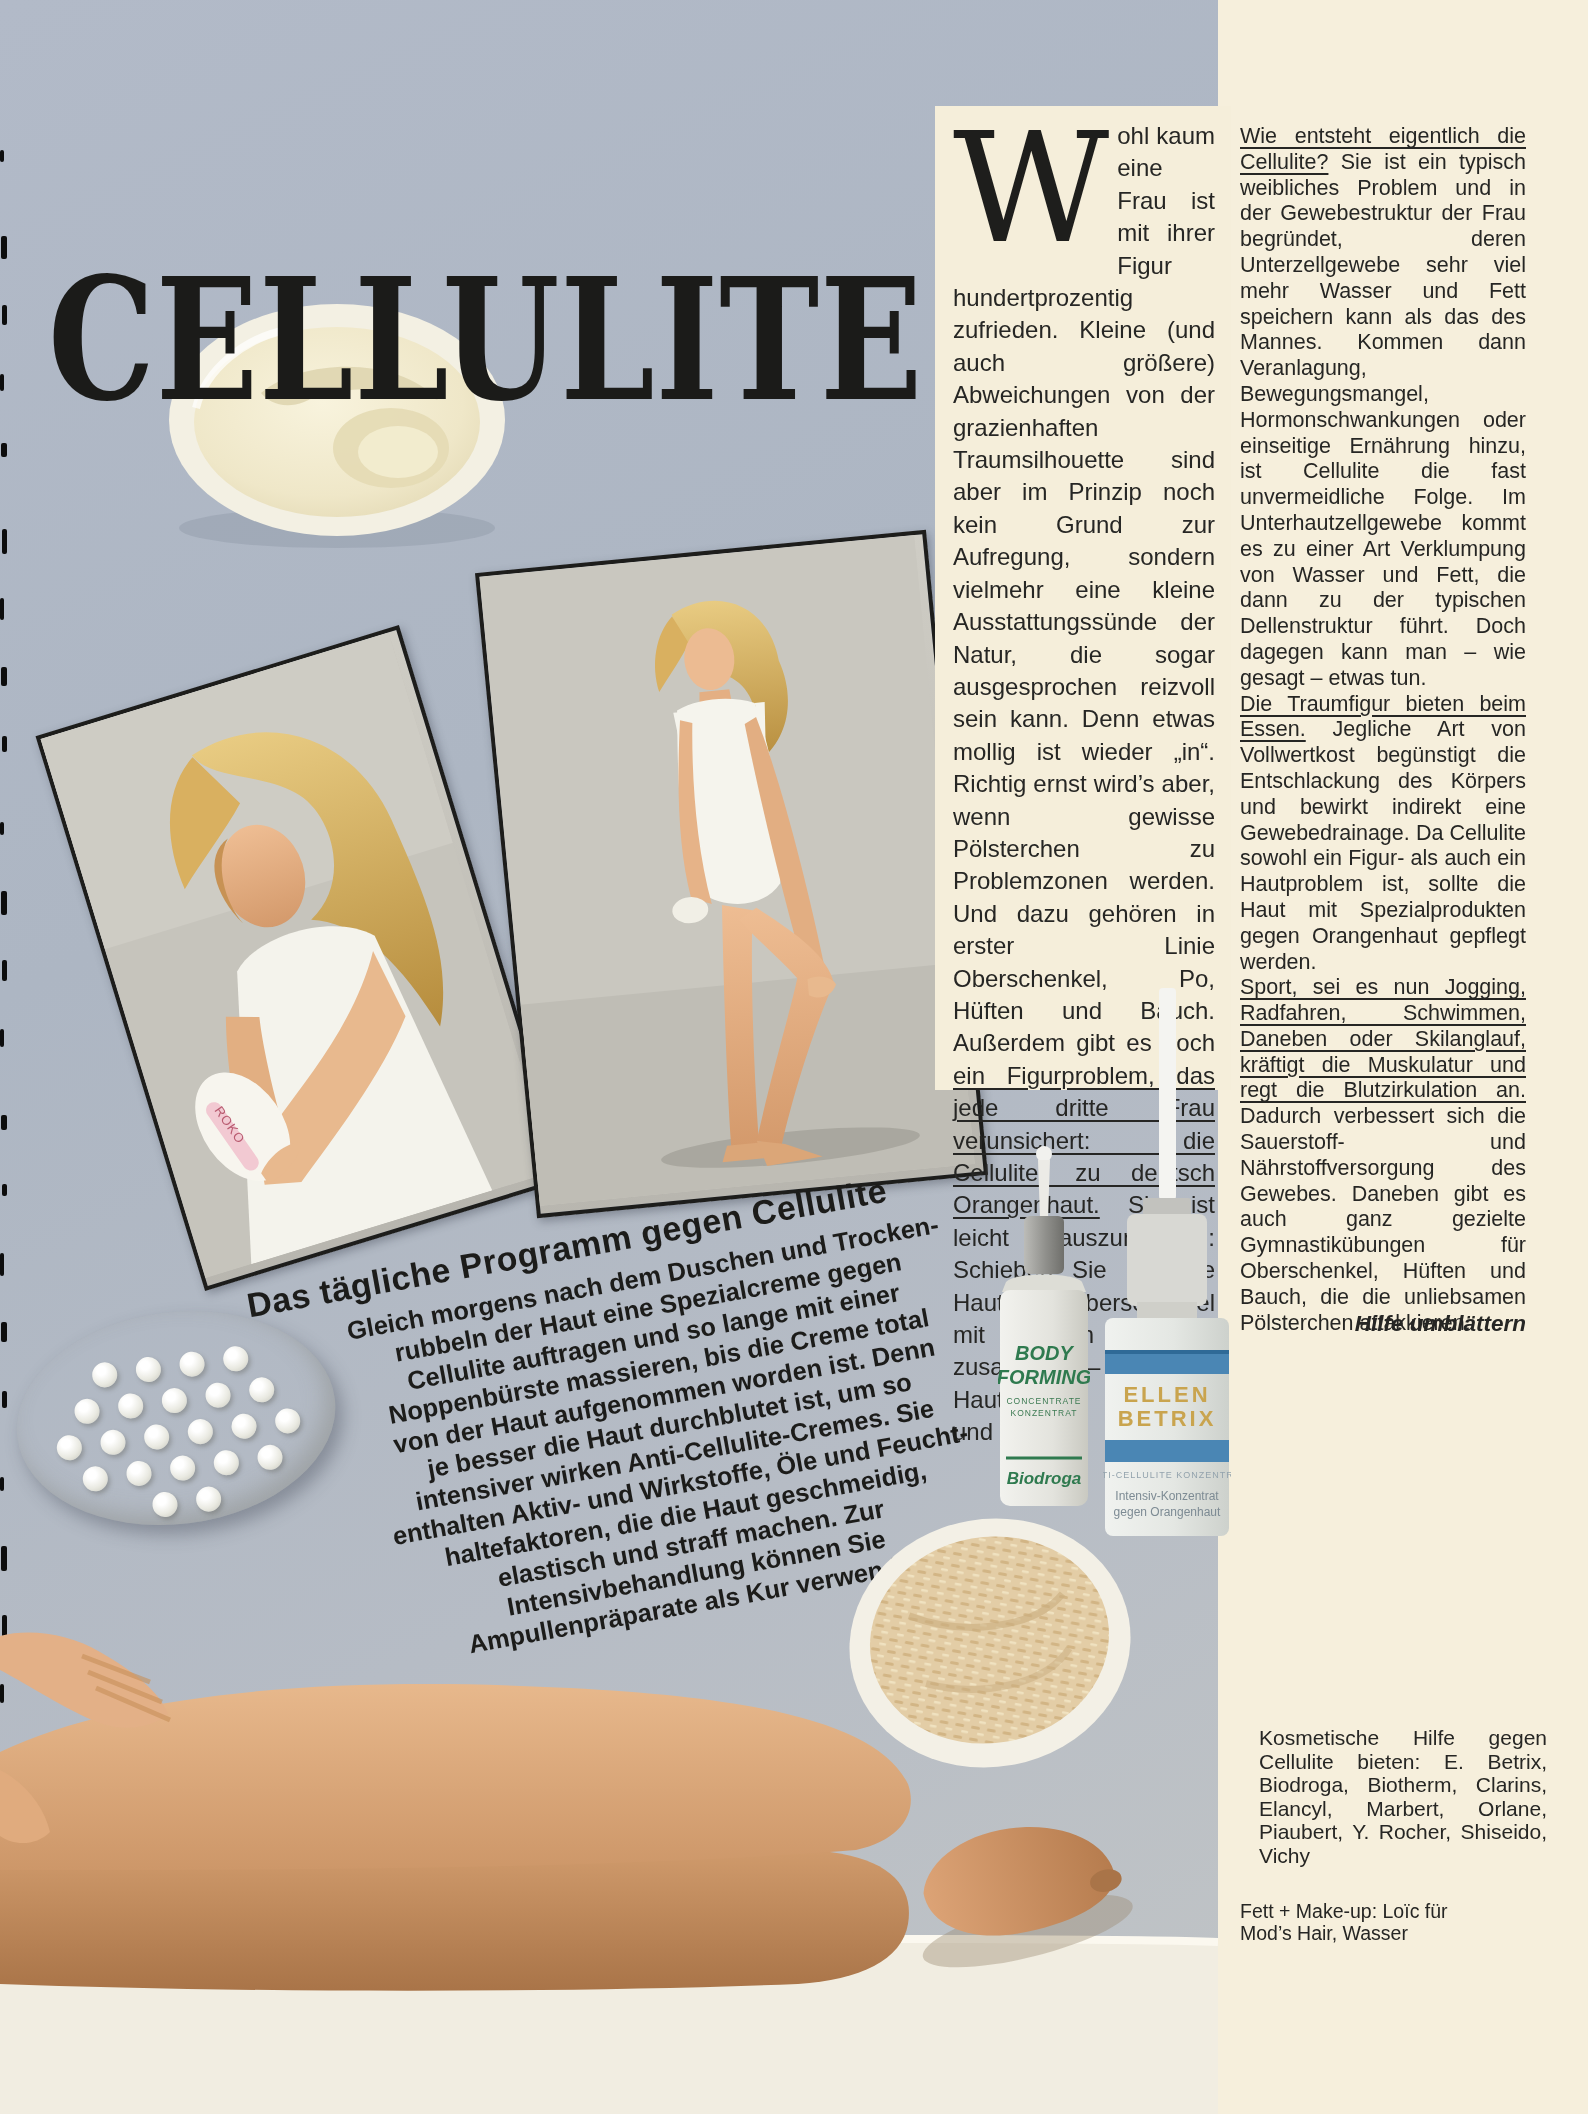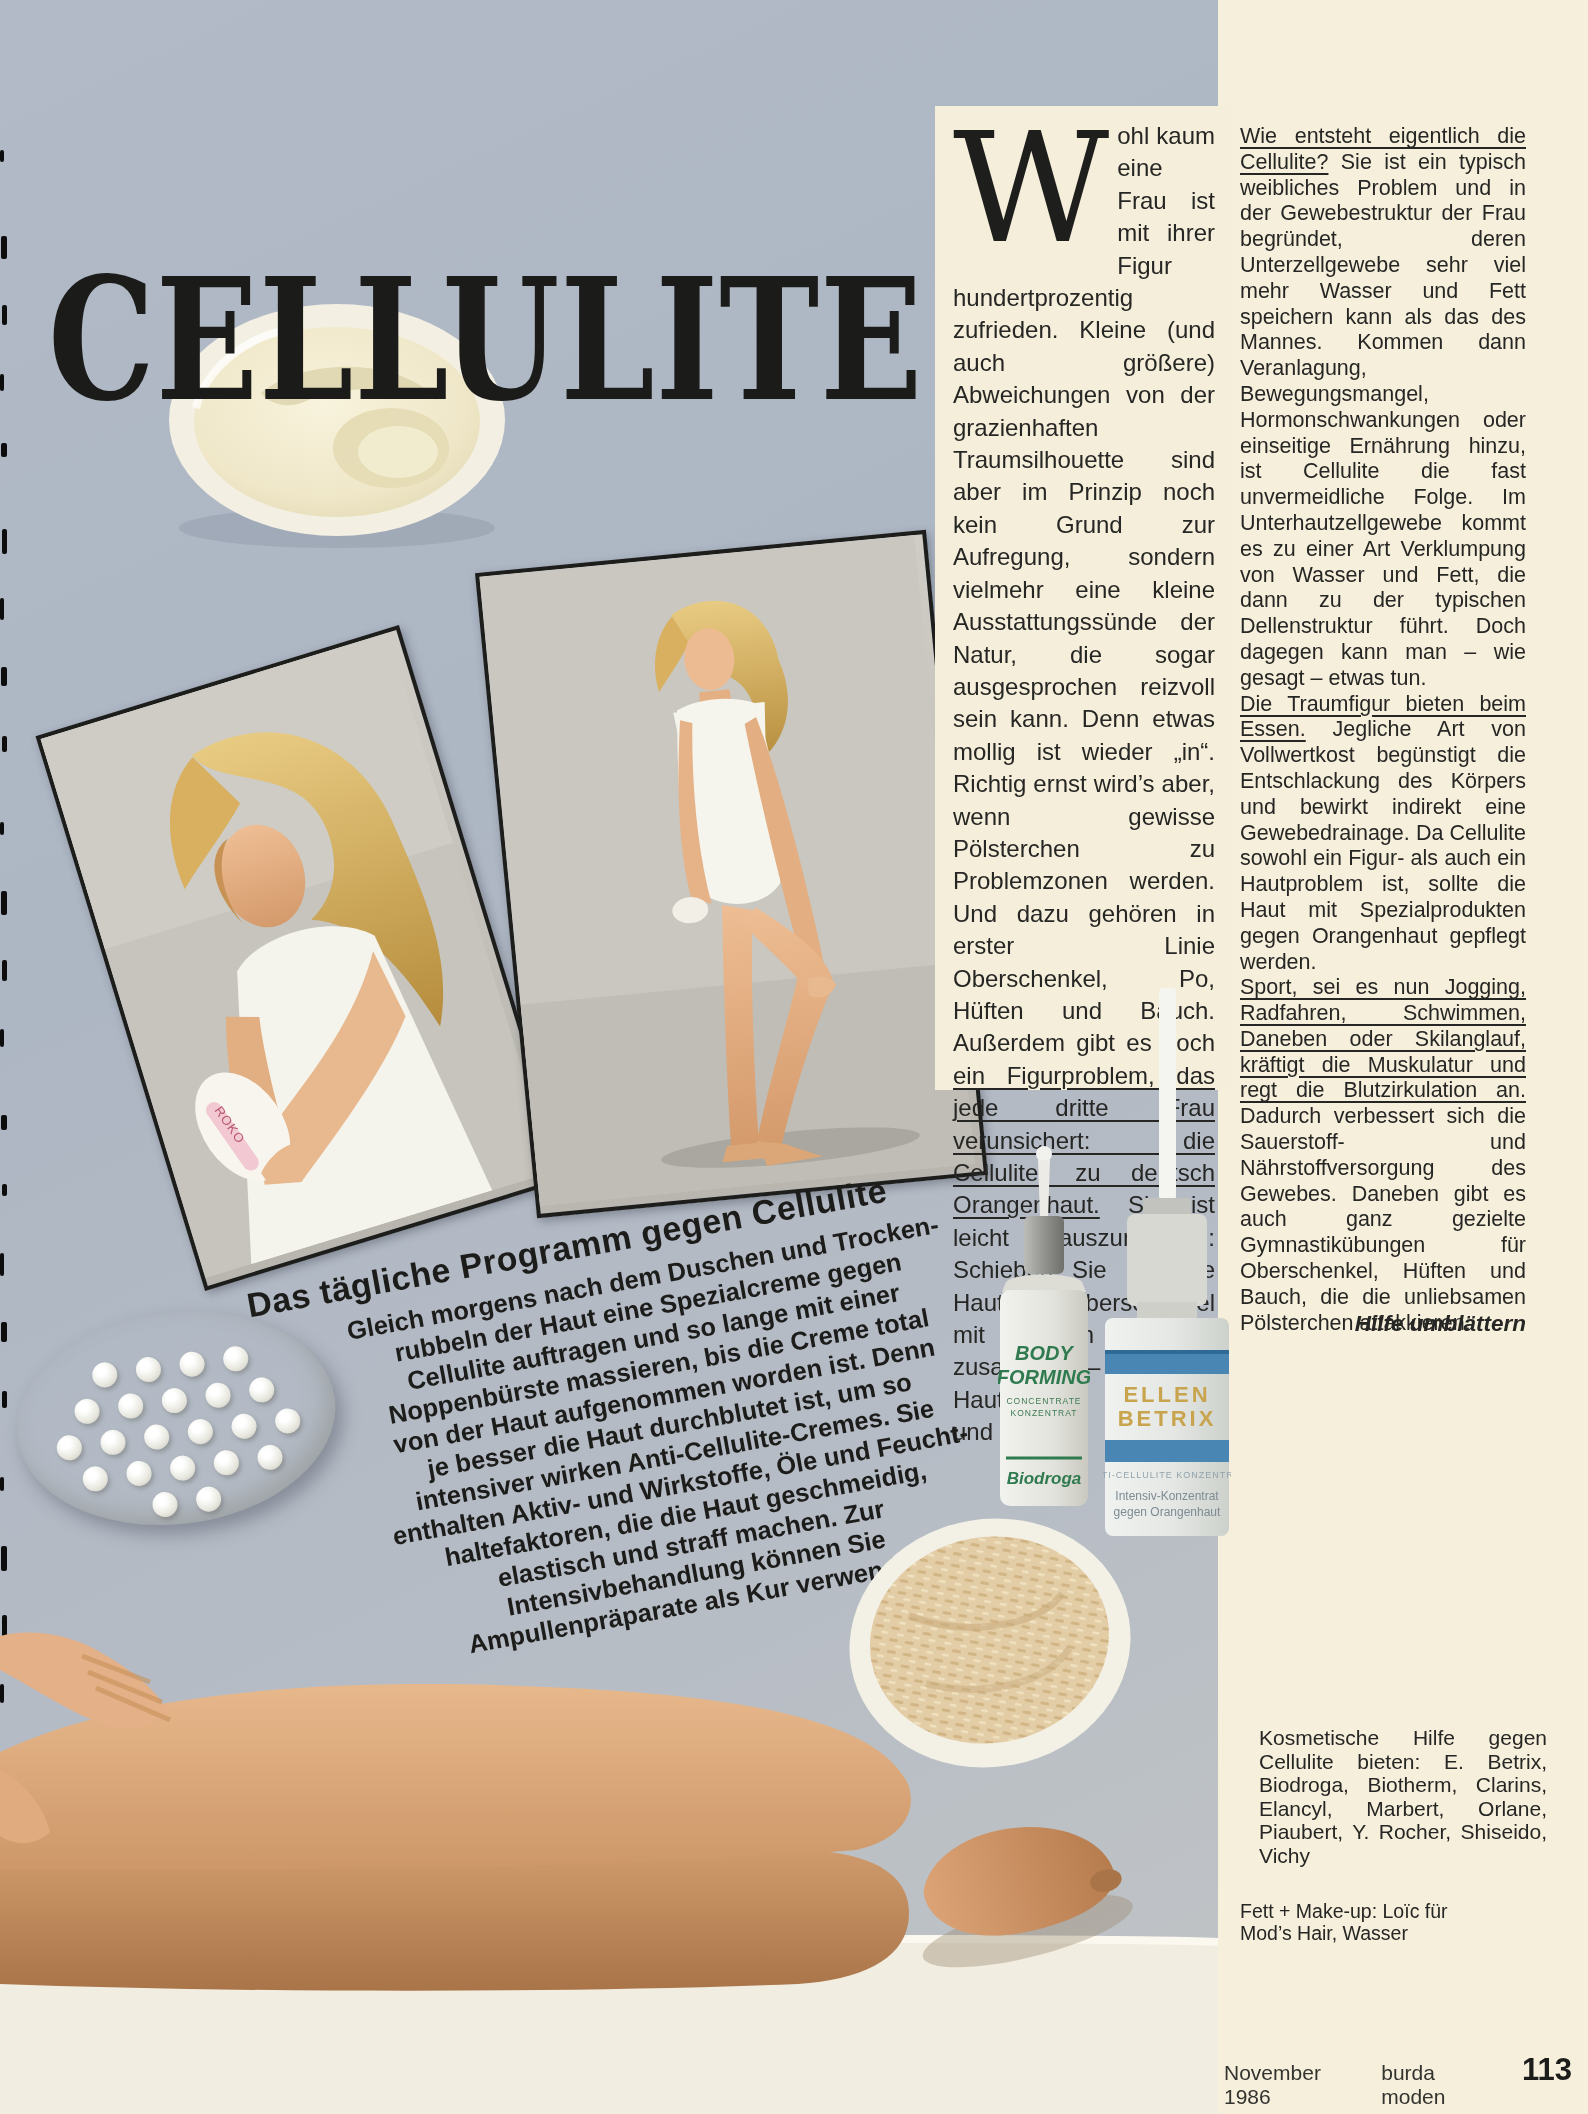--- a/index.html
+++ b/index.html
@@ -309,19 +309,14 @@
       <ellipse cx="1108" cy="362" rx="16" ry="11" fill="#a97448"></ellipse>
     </g>
   </svg>
 
   <div class="brands">Kosmetische Hilfe gegen Cellulite bieten: E. Betrix, Biodroga, Biotherm, Clarins, Elancyl, Marbert, Orlane, Piaubert, Y. Rocher, Shiseido, Vichy</div>
   <div class="credits">
     <div>Fett + Make-up: Loïc für</div>
     <div>Mod’s Hair, Wasser</div>
   </div>
 
-  <div class="footer">
-    <span class="f-issue">November 1986</span>
-    <span class="f-mag">burda moden</span>
-    <span class="f-page">113</span>
-  </div>
 
 </div>
 
 </body></html>

